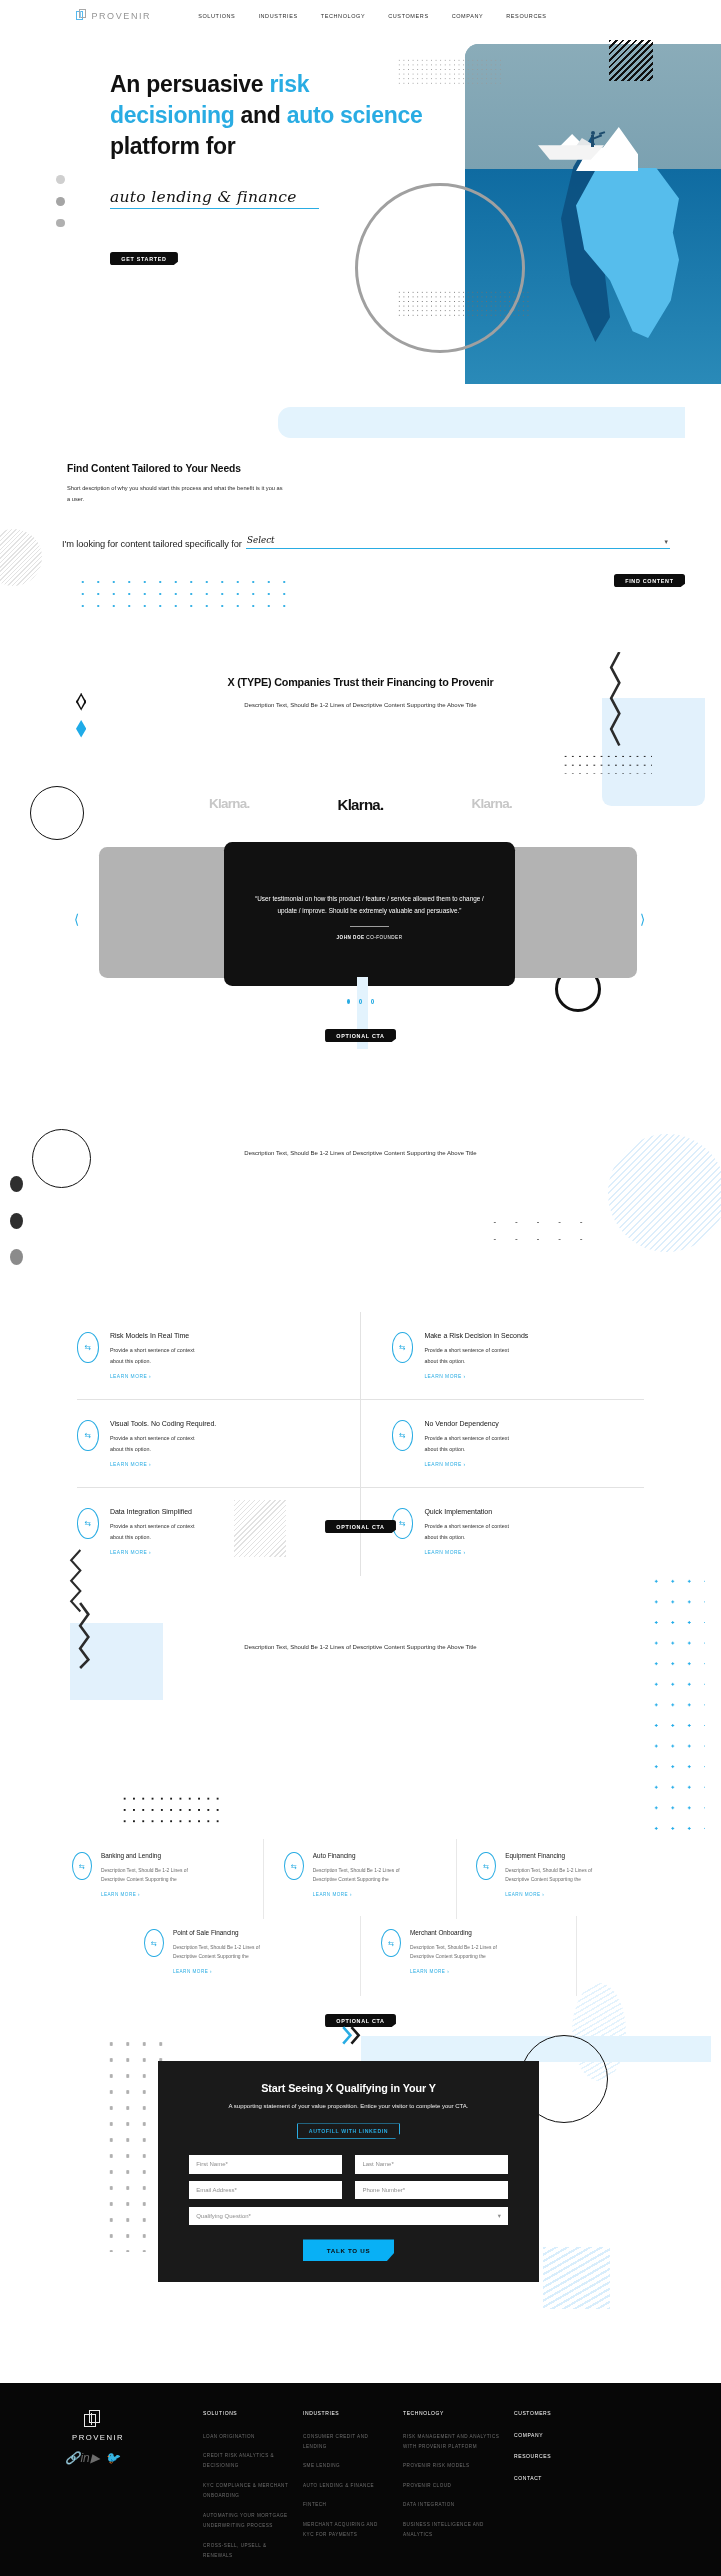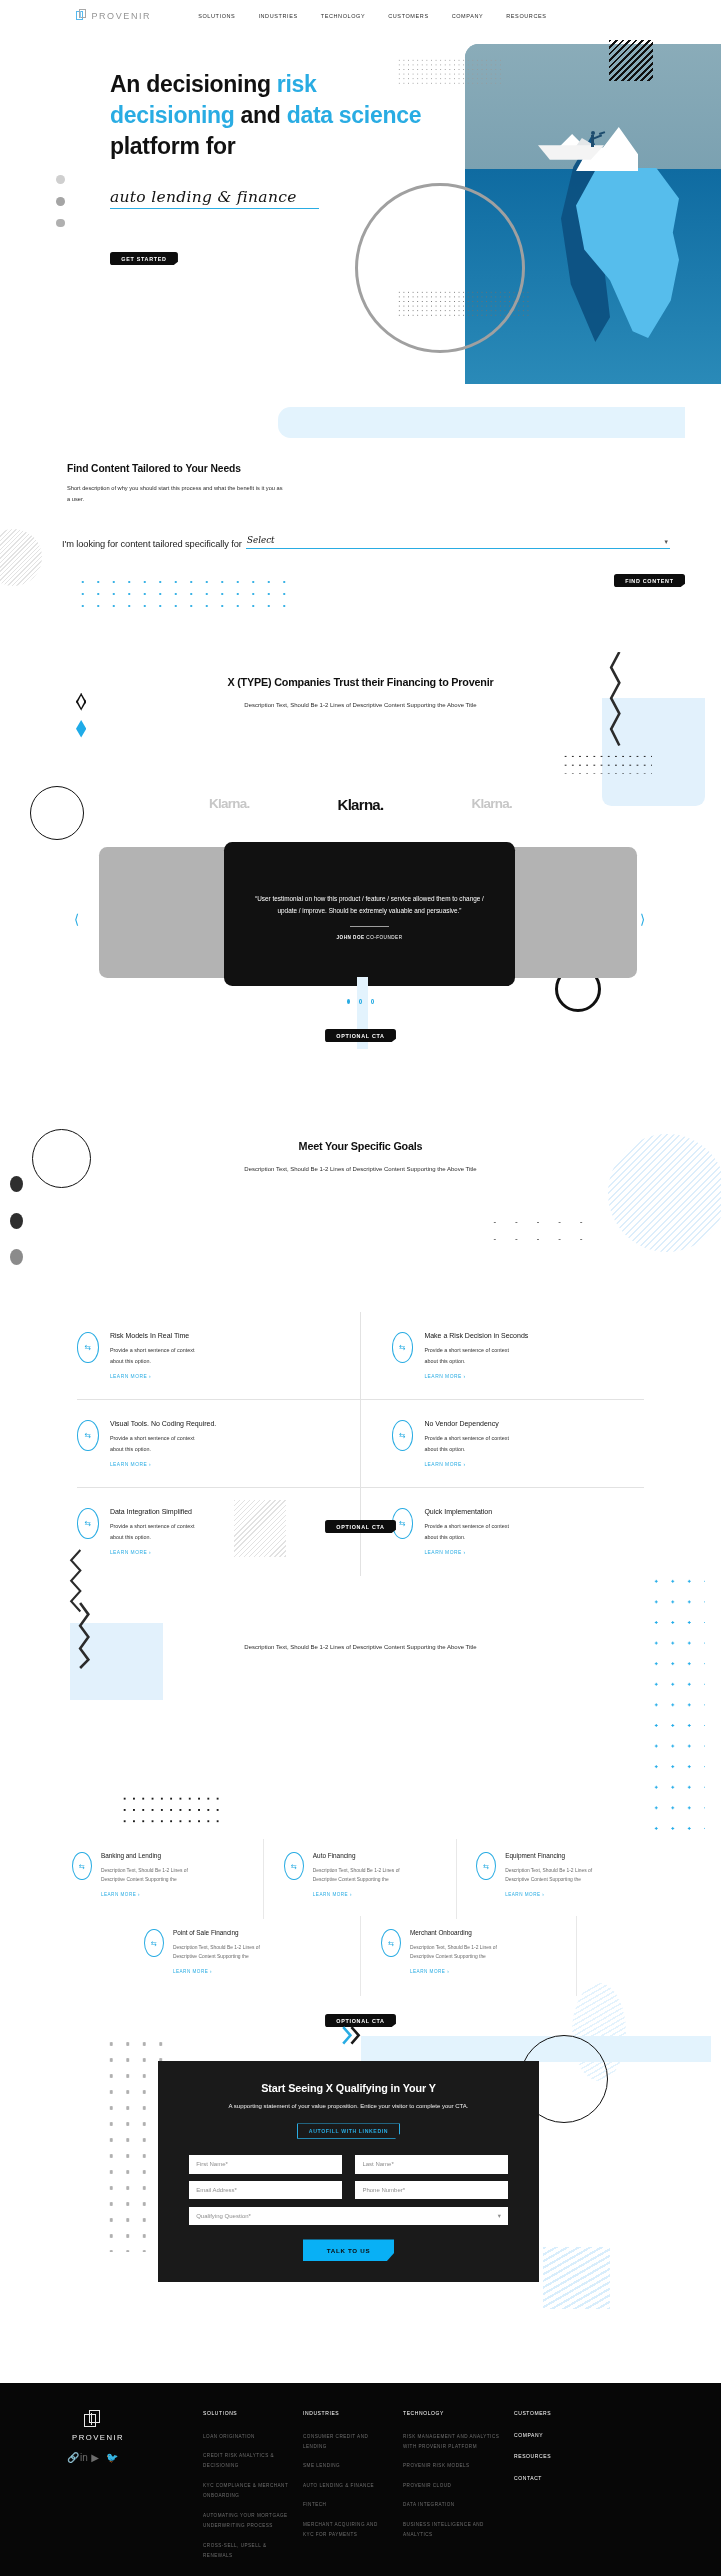--- a/index.html
+++ b/index.html
@@ -286,21 +286,21 @@
   .footer { position:absolute; left:0; top:2383px; width:721px; height:276px; background:#070707; color:#fff;}
   .f-inner { position:absolute; left:72px; top:27px; width:587px; display:flex;}
   .f-brand { width:131px; }
   .f-logo-mark { width:17.5px; height:19.6px; position:relative; margin-left:12.4px;}
   .f-logo-mark .s1 { position:absolute; left:0; top:3.6px; width:11.3px; height:13.4px; border:0.7px solid #e8e8e8;}
   .f-logo-mark .s2 { position:absolute; left:4.6px; top:0; width:11.3px; height:13.4px; border:0.7px solid #e8e8e8;}
   .f-logo-mark .b { position:absolute; left:6.7px; top:2.6px; width:0.7px; height:12px; background:#e8e8e8;}
   .f-logo-text { margin-top:3.1px; font-size:7.7px; letter-spacing:1.5px; color:#f2f2f2;}
   .f-social { display:flex; gap:8.2px; margin-top:11.3px; margin-left:1px;}
   .f-social span { width:9.3px; height:9.3px; display:inline-flex; align-items:center; justify-content:center;
-     color:#6d6d6d; font-size:10px;}
+     color:#6d6d6d; font-size:12px;font-style:italic;}
   .f-col { width:100px; padding-right:13.4px;}
   .f-col.wide { width:111px;}
   .f-col h4 { font-size:5px; letter-spacing:0.6px; font-weight:500; color:#fff; margin-bottom:15.5px;}
   .f-col a { display:block; font-size:4.6px; letter-spacing:0.5px; color:#6e6e6e; text-decoration:none;
      line-height:2.3; margin-bottom:8.8px;}
   .f-right h4 { font-size:5px; letter-spacing:0.6px; font-weight:500; color:#fff; margin-bottom:15.5px;}
   .f-right a { display:block; font-size:5px; letter-spacing:0.6px; color:#fff; text-decoration:none; margin-bottom:15.5px;}
 </style>
 </head>
 <body>
@@ -344,21 +344,21 @@
       </div>
     </div>
   </div>
   <div class="hatch-sq"></div>
   <div class="dots-a"></div>
   <div class="dots-b"></div>
   <div class="big-circle"></div>
   <div class="lightbar"></div>
 
   <h1 class="hero-title">
-    <span>An decisioning </span><span class="hl">risk decisioning</span><span> and </span><span class="hl">data science</span><span> platform for</span>
+    <span>An persuasive </span><span class="hl">risk decisioning</span><span> and </span><span class="hl">auto science</span><span> platform for</span>
   </h1>
   <div class="script-line">
     <span class="script-text">auto lending &amp; finance</span>
     <div class="script-underline"></div>
   </div>
   <div class="hero-cta">
     <button class="btn-dark">GET STARTED</button>
   </div>
   <div class="hero-dots">
     <span class="hd1"></span>
@@ -441,21 +441,20 @@
   <section class="sec-goals">
     <div class="goals-circle"></div>
     <div class="goals-dots-l">
       <span class="gd1"></span>
       <span class="gd2"></span>
       <span class="gd3"></span>
     </div>
     <div class="goals-hatch"></div>
     <div class="goals-dotgrid"></div>
 
-    <h2 class="ctr-h2">Meet Your Specific Goals</h2>
     <p class="ctr-p">Description Text, Should Be 1-2 Lines of Descriptive Content Supporting the Above Title</p>
 
     <div class="grid2">
       <div class="g-cell">
         <span class="ico-oval">⇆</span>
         <div class="g-txt">
           <h3>Risk Models In Real Time</h3>
           <p>Provide a short sentence of context about this option.</p>
           <a href="#">LEARN MORE ›</a>
         </div>

